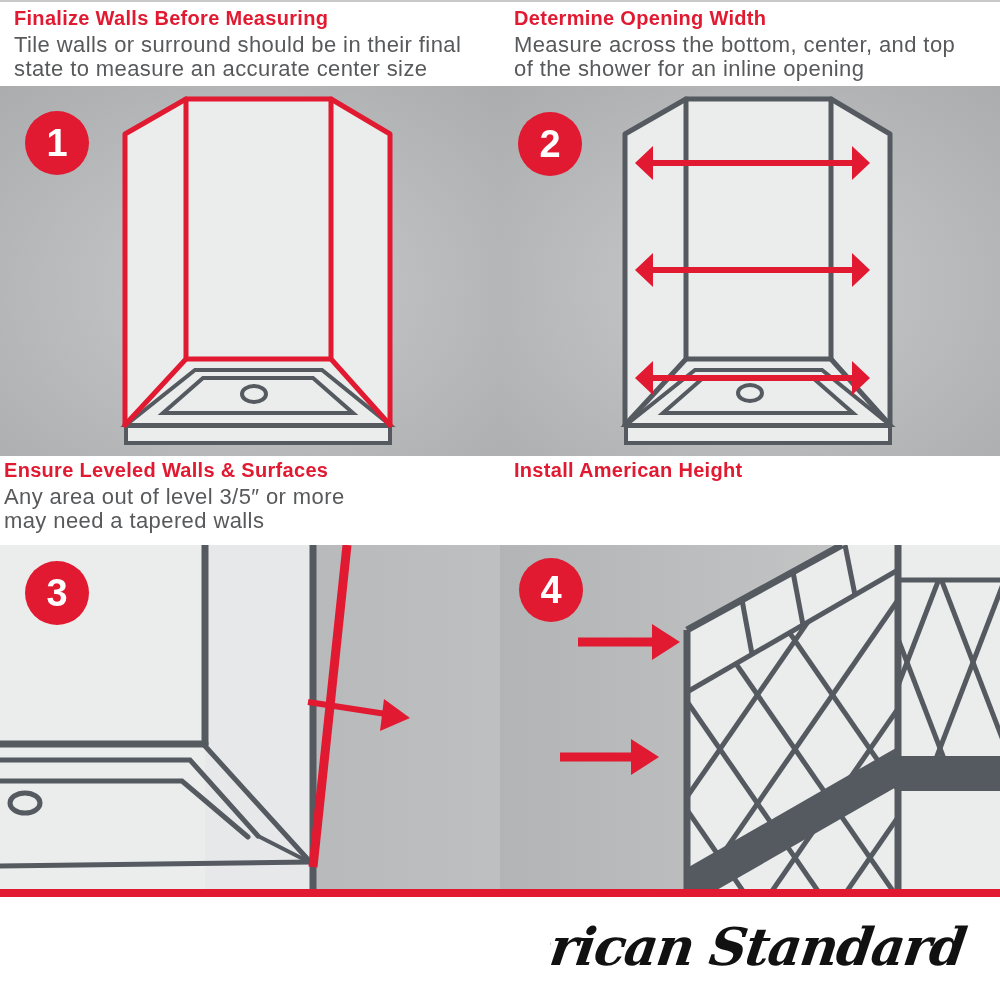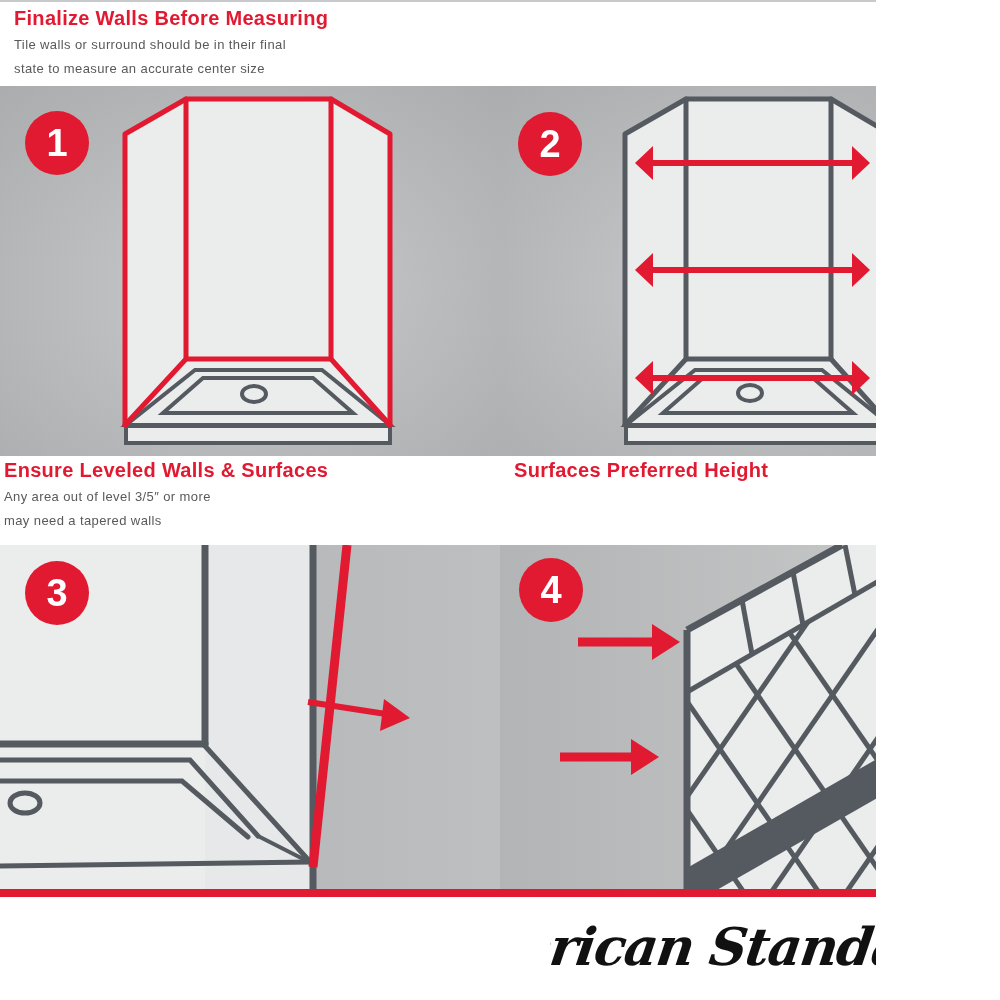--- a/index.html
+++ b/index.html
@@ -2,26 +2,26 @@
 <html style="--red: #e11931; --dark: #545a60; --tile: #ebecec; --tile2: #e7e8e9; --textgray: #58595b; --out_light: #c9cacb; --out_dark: #a8aaac; --out3_l: #aeb0b2; --out3_r: #bdbfc0; --out4_l: #b2b4b5; --out4_r: #cbcccc; --logo: #111111; --border: #c8c9ca;"><head>
 <meta charset="utf-8">
 <style>
   :root{
     --red:#e11931; --dark:#545a60; --tile:#ebecec; --tile2:#e7e8e9;
     --textgray:#58595b; --out_light:#c9cacb; --out_dark:#a8aaac;
     --out3_l:#aeb0b2; --out3_r:#bdbfc0; --out4_l:#b2b4b5; --out4_r:#cbcccc;
     --logo:#111111; --border:#c8c9ca;
   }
   html,body{margin:0;padding:0;background:#fff;}
-  .sheet{position:relative;width:876px;height:1000px;background:#fff;overflow:hidden;
+  .sheet{position:relative;width:1000px;height:1000px;background:#fff;overflow:hidden;
          font-family:"Liberation Sans",sans-serif;}
   .top-strip{position:absolute;left:0;top:0;width:1000px;height:2px;background:var(--border);}
   .step-text{position:absolute;width:486px;}
   .step-title{font-size:20px;font-weight:bold;color:var(--red);letter-spacing:.3px;line-height:24px;}
-  .step-desc{margin-top:3px;font-size:13px;color:var(--textgray);letter-spacing:.4px;line-height:23.5px;}
+  .step-desc{margin-top:3px;font-size:22px;color:var(--textgray);letter-spacing:.4px;line-height:23.5px;}
   .pos-1{left:14px;top:6px;} .pos-2{left:514px;top:6px;}
   .pos-3{left:4px;top:458px;} .pos-4{left:514px;top:458px;}
   .panel{position:absolute;display:block;}
   #panel1{left:0;top:86px;} #panel2{left:500px;top:86px;}
   #panel3{left:0;top:545px;} #panel4{left:500px;top:545px;}
   .badge{position:absolute;width:64px;height:64px;border-radius:50%;background:var(--red);
          color:#fff;font-size:38px;font-weight:bold;display:flex;align-items:center;justify-content:center;}
   .badge-1{left:25px;top:111px;} .badge-2{left:518px;top:112px;}
   .badge-3{left:25px;top:561px;} .badge-4{left:519px;top:558px;}
   .red-bar{position:absolute;left:0;top:889px;width:1000px;height:8px;background:var(--red);}
@@ -43,29 +43,36 @@
 <div class="sheet">
   <div class="top-strip"></div>
 
   <div class="step-text pos-1">
     <div class="step-title">Finalize Walls Before Measuring</div>
     <div class="step-desc">
       <div>Tile walls or surround should be in their final</div>
       <div>state to measure an accurate center size</div>
     </div>
   </div>
+  <div class="step-text pos-2">
+    <div class="step-title">Determine Opening Width</div>
+    <div class="step-desc">
+      <div>Measure across the bottom, center, and top</div>
+      <div>of the shower for an inline opening</div>
+    </div>
+  </div>
   <div class="step-text pos-3">
     <div class="step-title">Ensure Leveled Walls &amp; Surfaces</div>
     <div class="step-desc">
       <div>Any area out of level 3/5″ or more</div>
       <div>may need a tapered walls</div>
     </div>
   </div>
   <div class="step-text pos-4">
-    <div class="step-title">Surfaces Preferred Height</div>
+    <div class="step-title">Install American Height</div>
   </div>
 
   <svg id="panel1" class="panel" width="500" height="370" viewBox="0 0 500 370">
     <defs>
       <radialGradient id="g1" cx="50%" cy="55%" r="80%">
         <stop offset="0" style="stop-color:var(--out_light)"></stop>
         <stop offset="1" style="stop-color:var(--out_dark)"></stop>
       </radialGradient>
     </defs>
     <rect width="500" height="370" fill="url(#g1)"></rect>

